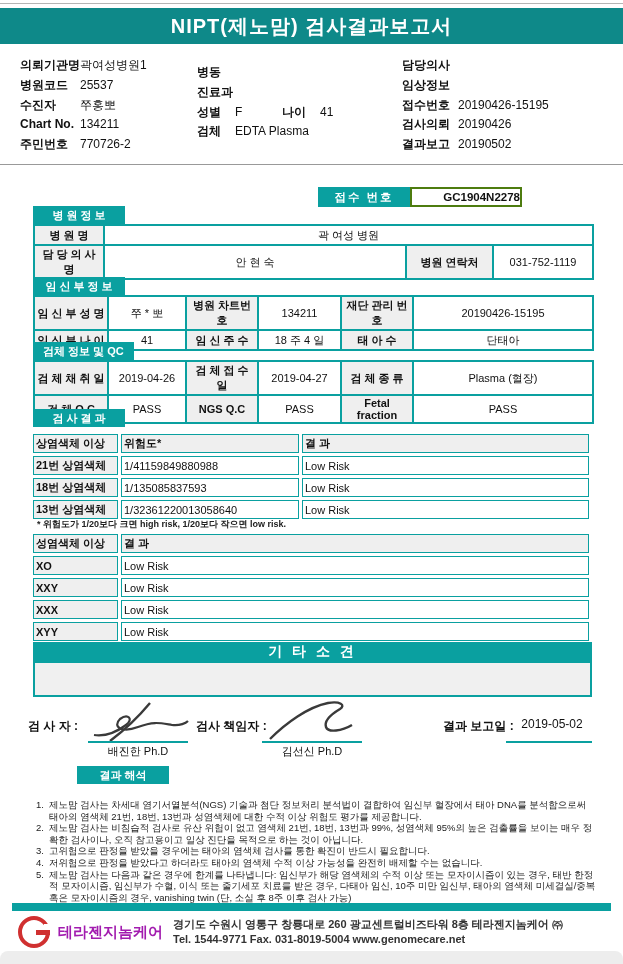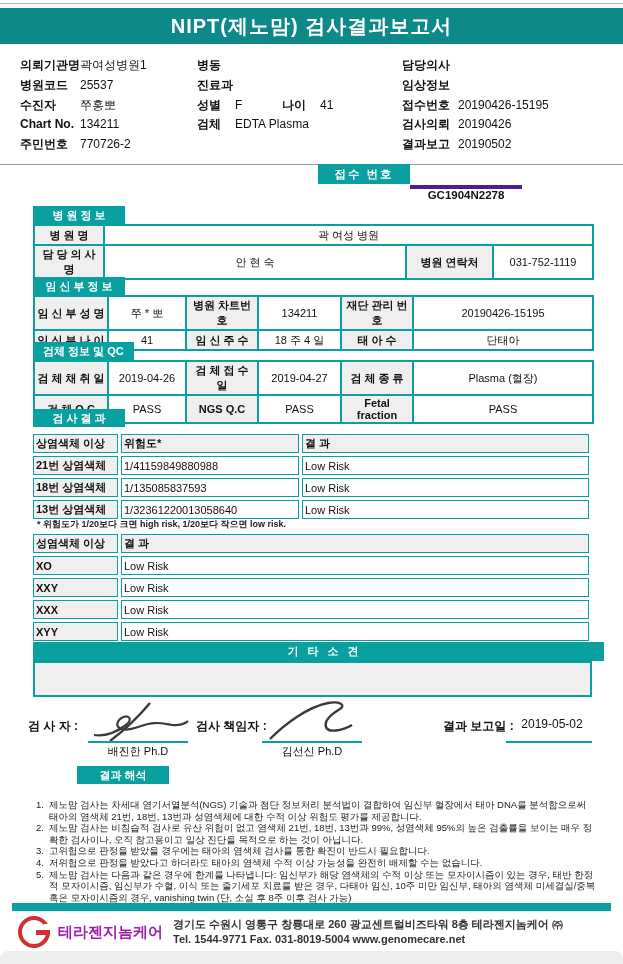--- a/index.html
+++ b/index.html
@@ -11,42 +11,42 @@
              text-align:center;line-height:36px;font-size:20px;font-weight:bold;letter-spacing:1px;}
   
   .patient-header{top:56px;left:20px;width:585px;height:104px;display:flex;font-size:12px;}
   .ph-col{display:flex;flex-direction:column;}
   .ph-col1{width:177px;}
   .ph-col2{width:205px;}
   .ph-col3{flex:1;}
   .ph-row{height:19.8px;line-height:19.8px;white-space:nowrap;}
   .ph-label{font-weight:bold;display:inline-block;}
   .ph-col1 .ph-label{width:60px;}
-  .ph-col2 .ph-label{width:38px;}
+  .ph-col2 .ph-label{width:38px;margin-top:7px;}
   .ph-col3 .ph-label{width:56px;}
   .ph-val-f{display:inline-block;width:47px;}
   .sep{top:164px;left:0;width:623px;border-top:1px solid #999;}
   
-  .badge{top:164px;left:318px;height:20px;display:flex;font-size:11.5px;}
+  .badge{top:187px;left:318px;height:20px;display:flex;font-size:11.5px;}
   .badge-label{background:#0aa0a0;color:#fff;font-weight:bold;width:92px;text-align:center;line-height:20px;letter-spacing:2px;}
-  .badge-value{background:#fff;border:2px solid #4c1d95;width:108px;text-align:center;line-height:16px;font-weight:bold;margin-top:21px;}
+  .badge-value{background:#fff;border:2px solid #4d7c0f;width:108px;text-align:right;line-height:16px;font-weight:bold;}
   
   .tab{background:#0aa0a0;color:#fff;font-weight:bold;font-size:11px;height:18px;line-height:18px;
        text-align:center;padding:0 10px;display:inline-block;min-width:72px;}
   
   .tbl{border-collapse:collapse;table-layout:fixed;font-size:11px;}
   .tbl td{border:2px solid #0aa0a0;height:16px;text-align:center;padding:1px 2px;overflow:hidden;}
   .lb{background:#efefef;font-weight:bold;}
   
   .tbl-sp{border-collapse:separate;border-spacing:3px;table-layout:fixed;font-size:11px;}
   .tbl-sp td{border:1px solid #0aa0a0;height:15px;text-align:left;padding:1px 2px;overflow:hidden;}
   .footnote{font-size:9px;font-weight:bold;color:#222;}
   
   .of-bar{left:33px;width:559px;height:19px;background:#0aa0a0;color:#fff;font-weight:bold;
-          font-size:11px;text-align:center;line-height:19px;letter-spacing:3px;padding-left:12px;}
+          font-size:14px;text-align:center;line-height:19px;letter-spacing:3px;}
   .of-box{left:33px;width:555px;height:32px;background:#f0f0f0;border:2px solid #0aa0a0;}
   
   .sig-label{font-size:12px;font-weight:bold;white-space:nowrap;}
   .sig-line{border-bottom:2px solid #0aa0a0;}
   .sig-name{font-size:11px;text-align:center;}
   .sig-svg{position:absolute;}
   
   .notes{top:799px;left:36px;width:560px;font-size:9.5px;line-height:11.6px;color:#222;}
   .note{display:flex;}
   .note-num{width:13px;flex:none;}

